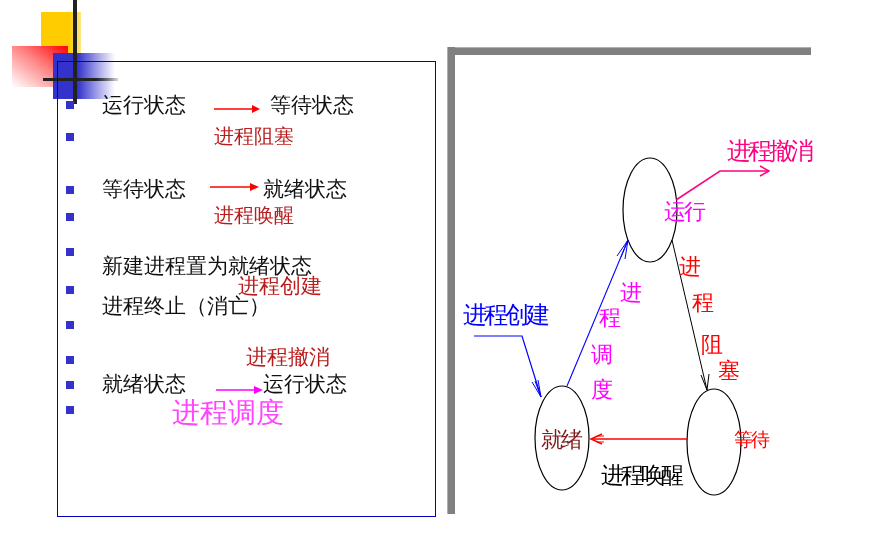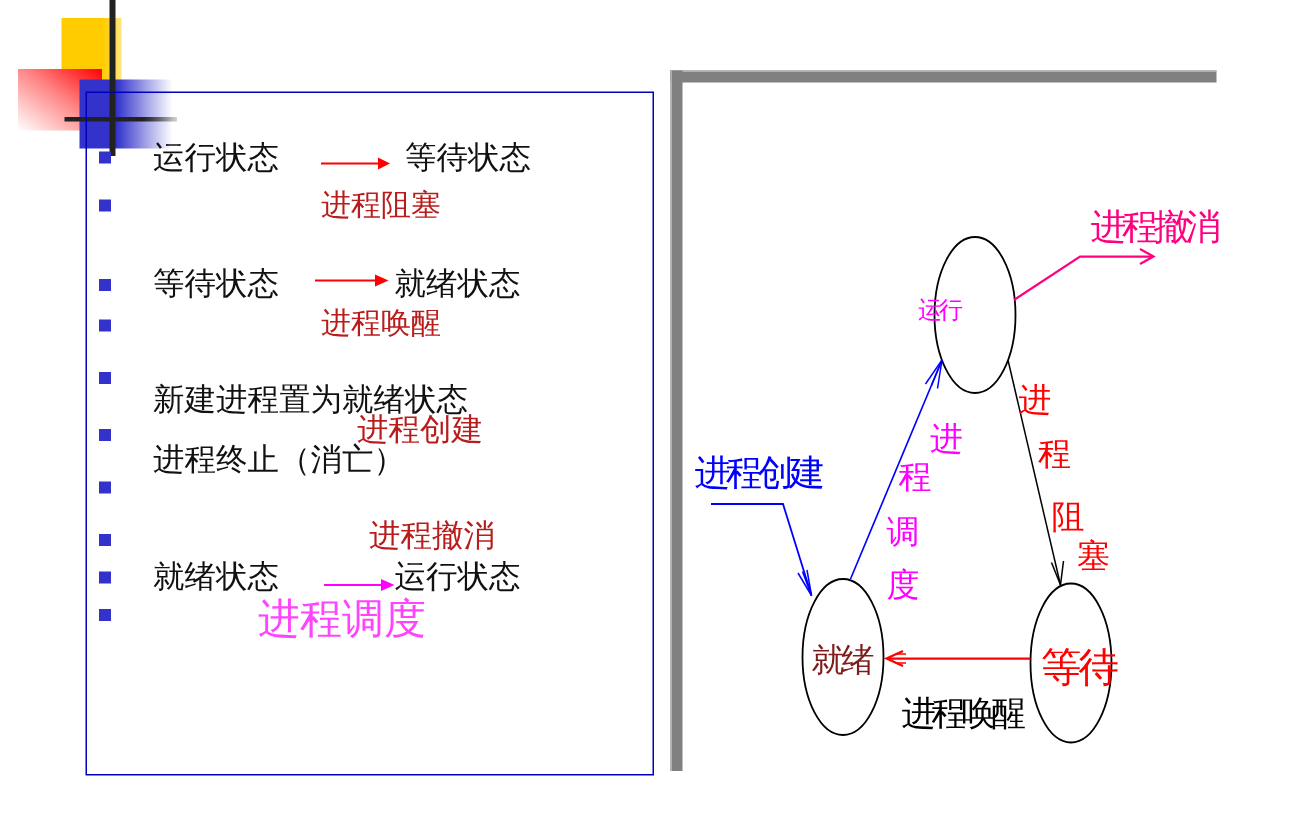--- a/index.html
+++ b/index.html
@@ -132,23 +132,23 @@
   </g>
 
   <g>
     <line x1="687" y1="439" x2="592" y2="439" stroke="#ff0000" stroke-width="1.5"></line>
     <polyline points="602,434 591,439 602,444" fill="none" stroke="#ff0000" stroke-width="1.5"></polyline>
     <line x1="597" y1="436" x2="604" y2="436" stroke="#ff0000" stroke-width="1"></line>
     <line x1="597" y1="442" x2="604" y2="442" stroke="#ff0000" stroke-width="1"></line>
   </g>
 </svg>
 
-<span class="abs" style="left:612px;top:197px;font-size:16px;color:#ff00ff;font-family:'DejaVu Sans',sans-serif;letter-spacing:-2px">运行</span>
+<span class="abs" style="left:664px;top:197px;font-size:22px;color:#ff00ff;font-family:'DejaVu Sans',sans-serif;letter-spacing:-2px">运行</span>
 <span class="abs" style="left:541px;top:425px;font-size:22px;color:#7f1d1d;font-family:'DejaVu Sans',sans-serif;letter-spacing:-2px">就绪</span>
-<span class="abs" style="left:694px;top:427px;font-size:27px;color:#ff0000;font-family:Liberation Mono, monospace;letter-spacing:-2px">等待</span>
+<span class="abs" style="left:734px;top:427px;font-size:19px;color:#ff0000;font-family:Liberation Mono, monospace;letter-spacing:-2px">等待</span>
 
 <span class="abs" style="left:727px;top:135px;font-size:24px;color:#ff0080;font-family:'DejaVu Sans',sans-serif;letter-spacing:-3px">进程撤消</span>
 <span class="abs" style="left:463px;top:299px;font-size:24px;color:#0000ff;font-family:'DejaVu Sans',sans-serif;letter-spacing:-3px">进程创建</span>
 <span class="abs" style="left:601px;top:460px;font-size:23px;color:#000000;font-family:'DejaVu Sans',sans-serif;letter-spacing:-3px">进程唤醒</span>
 
 <span class="abs" style="left:620px;top:278px;font-size:22px;color:#ff00ff;font-family:'DejaVu Sans',sans-serif">进</span>
 <span class="abs" style="left:599px;top:303px;font-size:22px;color:#ff00ff;font-family:'DejaVu Sans',sans-serif">程</span>
 <span class="abs" style="left:591px;top:340px;font-size:22px;color:#ff00ff;font-family:'DejaVu Sans',sans-serif">调</span>
 <span class="abs" style="left:591px;top:375px;font-size:22px;color:#ff00ff;font-family:'DejaVu Sans',sans-serif">度</span>
 

